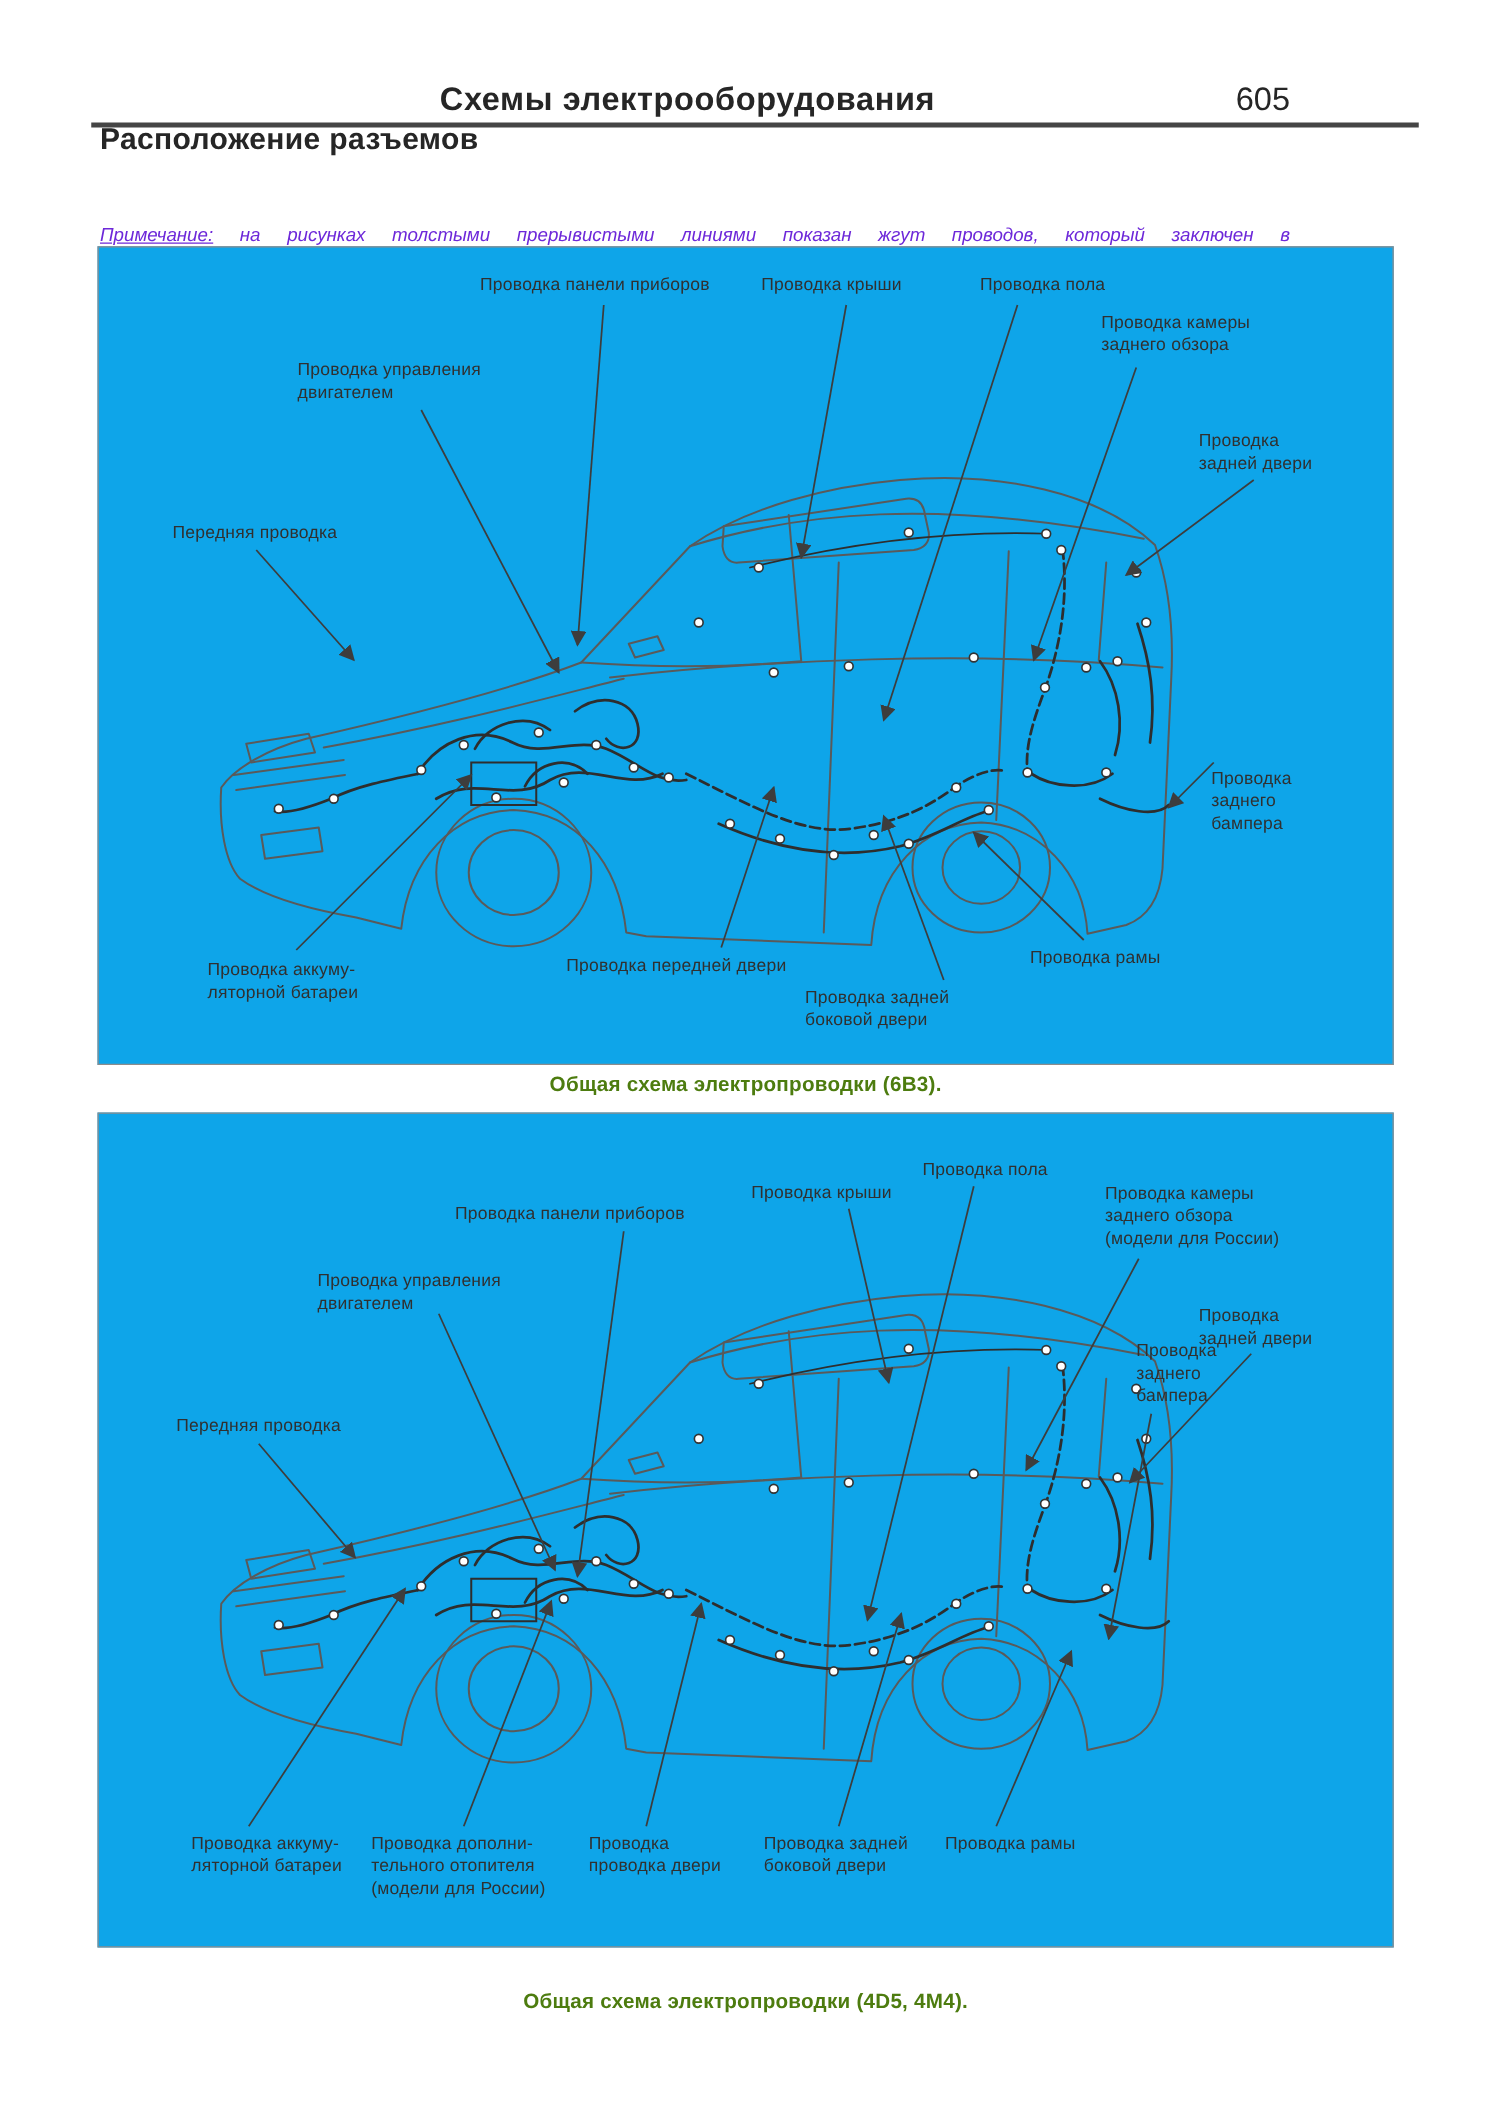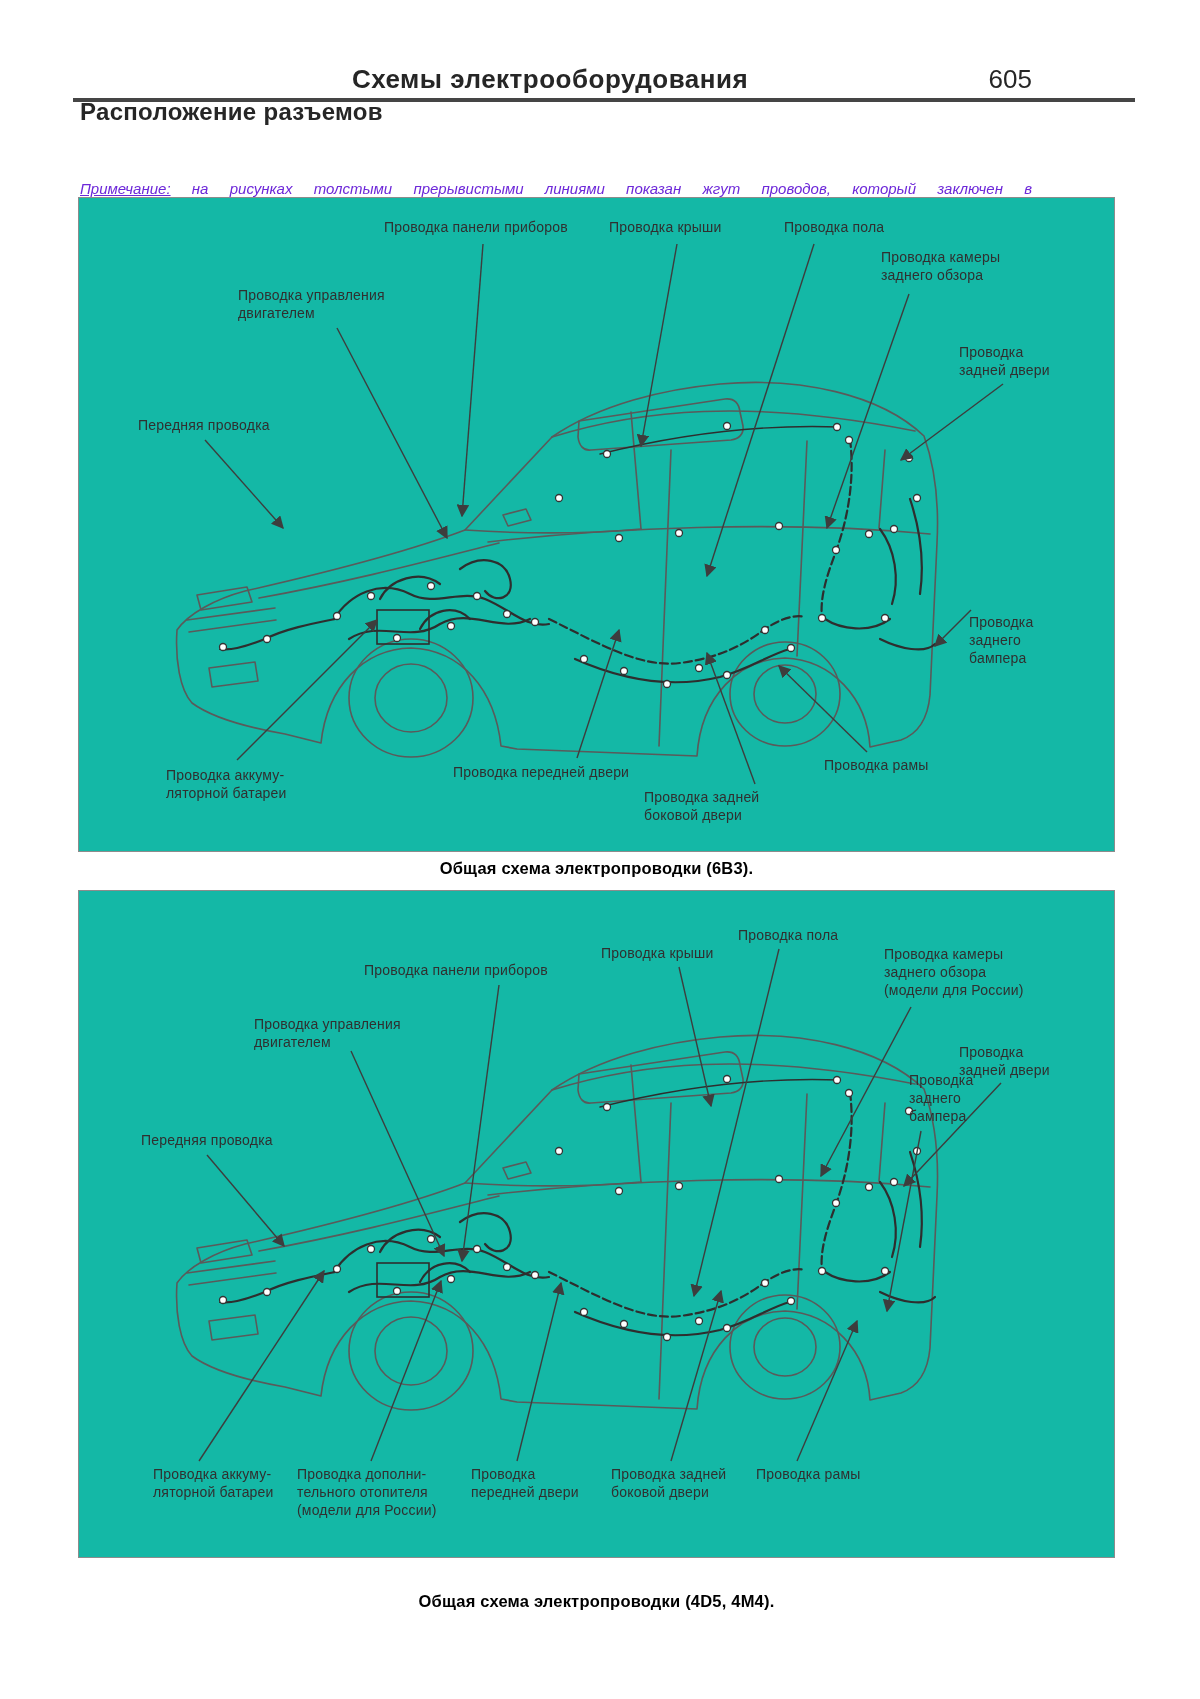--- a/index.html
+++ b/index.html
@@ -22,30 +22,30 @@
     font-size:24px;font-weight:bold;color:#262626;letter-spacing:.3px;
   }
   .note{
     position:absolute;top:143px;left:80px;width:952px;
     font-size:15px;font-style:italic;color:#6d28d9;line-height:20px;margin-top:36px;
   }
   .note-line1{text-align:justify;text-align-last:justify;}
   .note-label{text-decoration:underline;}
   .figure{
     position:absolute;left:78px;width:1037px;
-    border:1.5px solid #8c8c8c;background:#14b8a6;box-sizing:border-box;
+    border:1.5px solid #8c8c8c;background:#0ea5e9;box-sizing:border-box;
   }
   .figure svg{position:absolute;left:0;top:0;}
   .hlabel{
     position:absolute;font-size:14px;line-height:18px;color:#303030;
     white-space:nowrap;letter-spacing:.2px;
   }
   .caption{
     position:absolute;left:78px;width:1037px;text-align:center;
-    font-size:16.5px;font-weight:bold;color:#000000;letter-spacing:.2px;
+    font-size:16.5px;font-weight:bold;color:#4d7c0f;letter-spacing:.2px;
   }
 </style>
 </head>
 <body>
 
 <div class="header-title">Схемы электрооборудования</div>
 <div class="page-number">605</div>
 <div class="header-rule"></div>
 <h1 class="section-title">Расположение разъемов</h1>
 
@@ -324,21 +324,21 @@
       <div>Проводка аккуму-</div>
       <div>ляторной батареи</div>
     </div>
     <div class="hlabel" style="left: 218px; top: 574px;">
       <div>Проводка дополни-</div>
       <div>тельного отопителя</div>
       <div>(модели для России)</div>
     </div>
     <div class="hlabel" style="left: 392px; top: 574px;">
       <div>Проводка</div>
-      <div>передней двери</div>
+      <div>проводка двери</div>
     </div>
     <div class="hlabel" style="left: 532px; top: 574px;">
       <div>Проводка задней</div>
       <div>боковой двери</div>
     </div>
     <div class="hlabel" style="left: 677px; top: 574px;">
       <div>Проводка рамы</div>
     </div>
   </div>
 <div class="caption" style="top:1564px;margin-top:28px;">Общая схема электропроводки (4D5, 4M4).</div>

